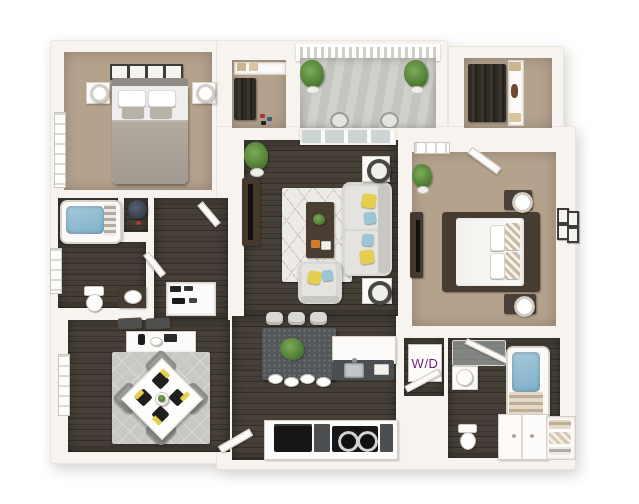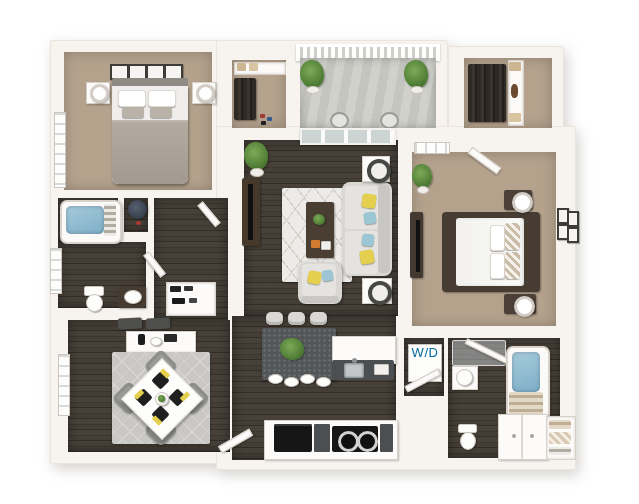--- a/index.html
+++ b/index.html
@@ -36,21 +36,21 @@
   .clothes{background:repeating-linear-gradient(90deg,#2e2a25 0 4px,#3c352d 4px 7px,#241f1b 7px 9px);border-radius:2px;box-shadow:1px 1px 2px rgba(0,0,0,.4)}
   .island{background:#54575a;background-image:radial-gradient(#676b6e 1px,transparent 1.4px);background-size:5px 5px;border-radius:2px;box-shadow:1px 2px 3px rgba(0,0,0,.4)}
   .blackap{background:#161616;border-radius:2px}
   .counterdark{background:#4b4f52}
   .seat{background:#d9d8d4;border-radius:5px;box-shadow:inset 0 -3px 0 #b9b8b4,1px 1px 2px rgba(0,0,0,.3)}
   .dchair{background:#9b9b98;border-radius:5px;box-shadow:inset 0 0 0 3px #8c8c89,1px 1px 2px rgba(0,0,0,.35)}
   .sofa{background:#d8d7d3;border-radius:8px;box-shadow:1px 1px 3px rgba(0,0,0,.35)}
   .cushion{background:#e4e3df;border-radius:4px}
   .sofaback{background:#c8c7c3;border-radius:4px}
   .ceil-light{background:#4f4f4d;border-radius:2px;box-shadow:1px 1px 2px rgba(0,0,0,.3)}
-  .wd-unit{background:#fcfcfb;border:1px solid #c9c4bd;box-shadow:1px 1px 2px rgba(0,0,0,.3);display:flex;justify-content:center;font-size:13px;color:#0369a1;letter-spacing:.5px}
+  .wd-unit{background:#fcfcfb;border:1px solid #c9c4bd;box-shadow:1px 1px 2px rgba(0,0,0,.3);display:flex;align-items:center;justify-content:center;font-size:13px;color:#701a75;letter-spacing:.5px}
   .white-oval{background:#fdfdfc;border:1px solid #c8c2ba;border-radius:50%;box-shadow:1px 1px 1px rgba(0,0,0,.3)}
   .tub{background:#fbfaf8;border:2px solid #d8d2ca;border-radius:7px;box-shadow:1px 1px 3px rgba(0,0,0,.3)}
   .tank{background:radial-gradient(circle at 40% 38%,#556070,#343c49 75%);border-radius:50%;box-shadow:1px 1px 3px rgba(0,0,0,.45)}
 </style>
 </head>
 <body>
 
 <div id="scene">
 
   <div class="base-layer">

